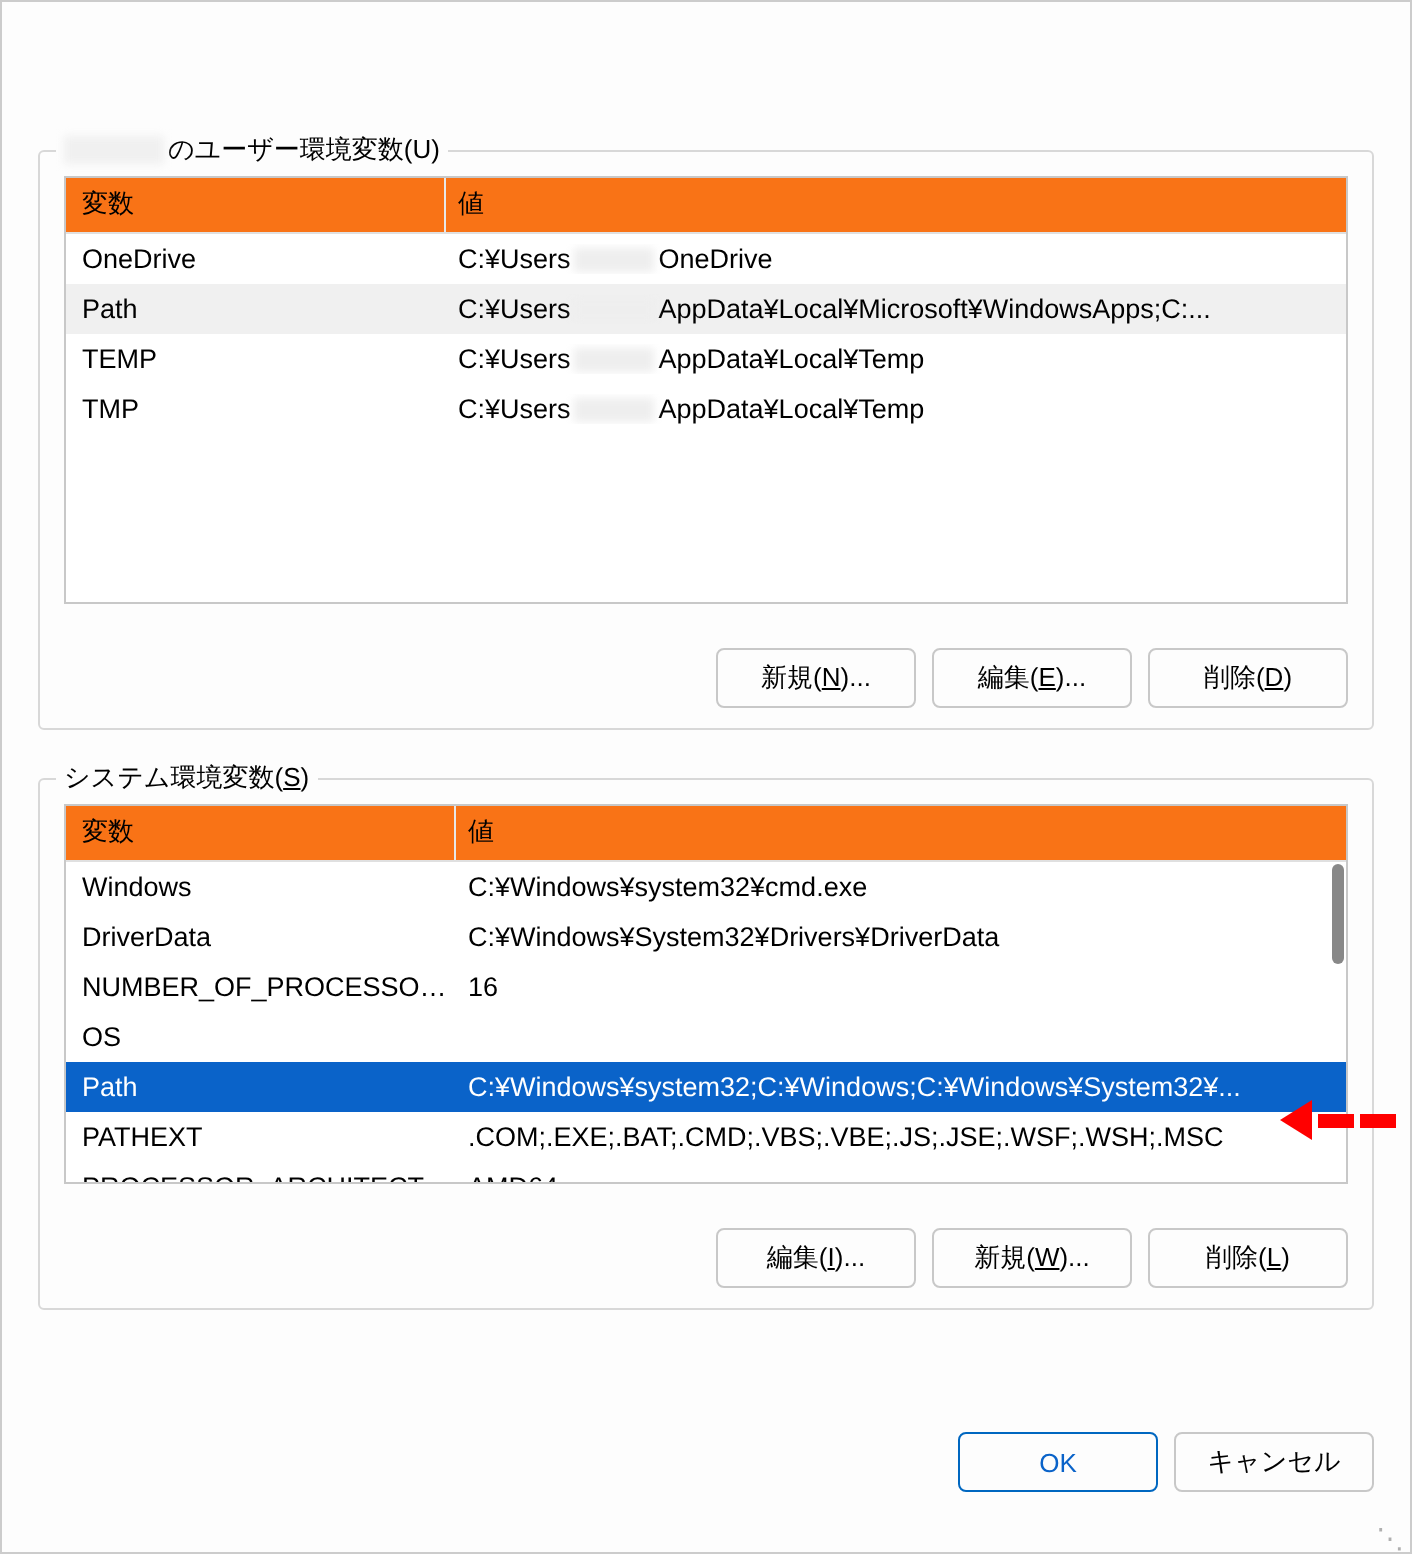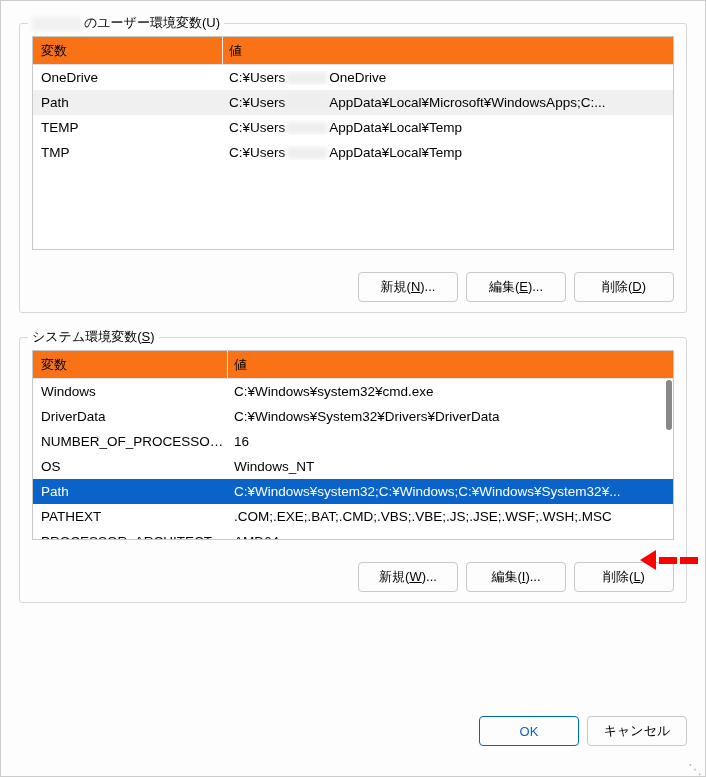--- a/index.html
+++ b/index.html
@@ -33,20 +33,21 @@
       display: flex; align-items: center; justify-content: center;
       font-size: 15px;
       cursor: pointer;
     }
     .content {
       flex: 1;
       padding: 8px 18px 4px 18px;
       display: flex;
       flex-direction: column;
       gap: 10px;
+      justify-content: center;
     }
     .group {
       border: 1px solid #d8d8d8;
       border-radius: 3px;
       padding: 12px 12px 10px 12px;
       position: relative;
       margin-top: 14px;
     }
     .group-label {
       position: absolute;
@@ -232,40 +233,39 @@
             <div class="lv-row">
               <div class="c1 wide">DriverData</div>
               <div class="c2">C:¥Windows¥System32¥Drivers¥DriverData</div>
             </div>
             <div class="lv-row">
               <div class="c1 wide">NUMBER_OF_PROCESSORS</div>
               <div class="c2">16</div>
             </div>
             <div class="lv-row">
               <div class="c1 wide">OS</div>
-              <div class="c2">Windows_NT</div>
             </div>
             <div class="lv-row selected-blue">
               <div class="c1 wide">Path</div>
               <div class="c2">C:¥Windows¥system32;C:¥Windows;C:¥Windows¥System32¥...</div>
             </div>
             <div class="lv-row">
               <div class="c1 wide">PATHEXT</div>
               <div class="c2">.COM;.EXE;.BAT;.CMD;.VBS;.VBE;.JS;.JSE;.WSF;.WSH;.MSC</div>
             </div>
             <div class="lv-row">
               <div class="c1 wide">PROCESSOR_ARCHITECTU...</div>
               <div class="c2">AMD64</div>
             </div>
           </div>
         <div class="scrollbar-sys"></div>
       </div>
       <div class="button-row">
+        <button class="btn"><span>編集(<u>I</u>)...</span></button>
         <button class="btn"><span>新規(<u>W</u>)...</span></button>
-        <button class="btn"><span>編集(<u>I</u>)...</span></button>
         <button class="btn"><span>削除(<u>L</u>)</span></button>
       </div>
     </div>
 
   </div>
 
   <div class="bottom-bar">
     <button class="btn primary">OK</button>
     <button class="btn">キャンセル</button>
   </div>

